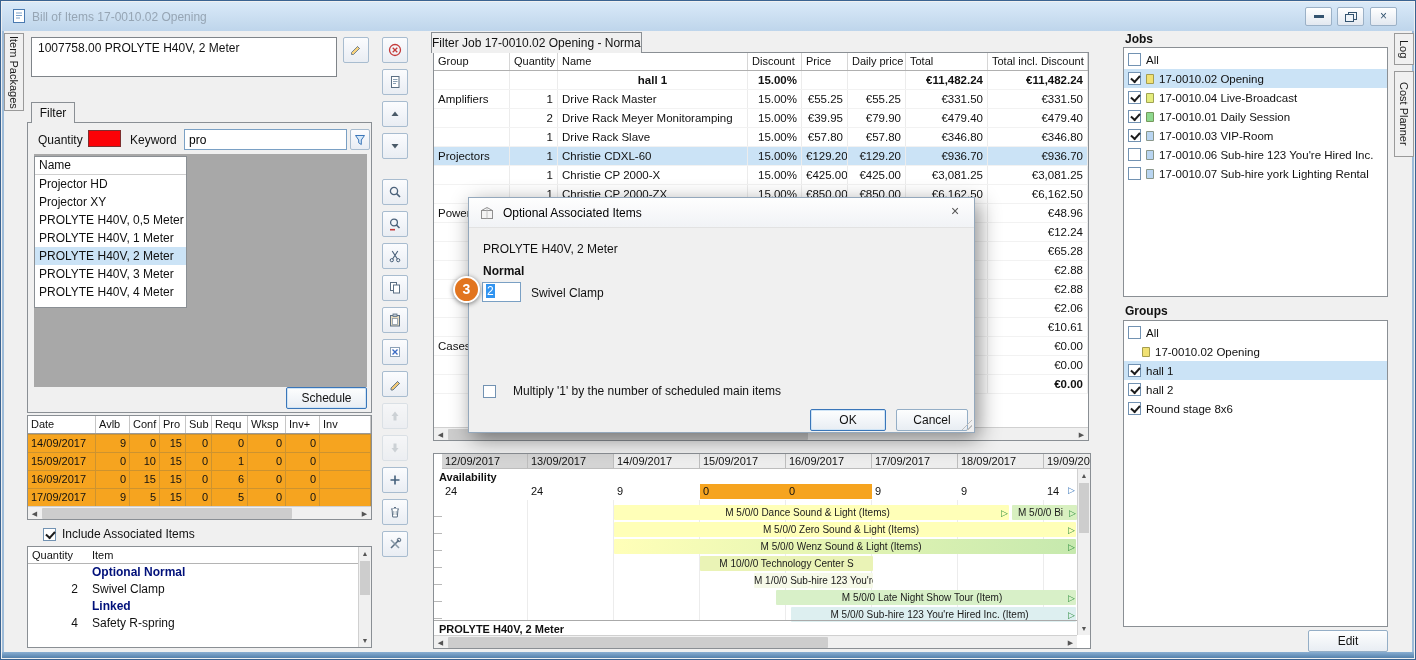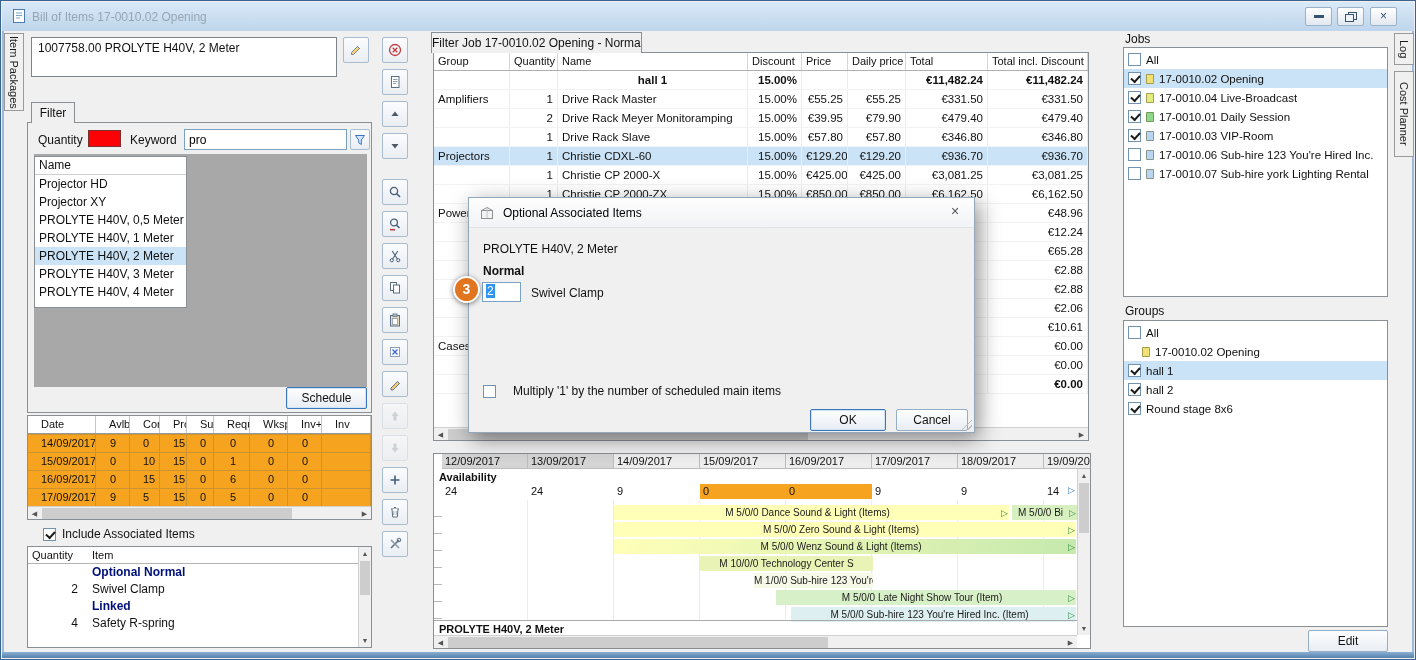--- a/index.html
+++ b/index.html
@@ -36,21 +36,21 @@
 #grayarea{left:6px;top:31px;width:333px;height:233px;background:#a8a8a8}
 #itemlist{left:6px;top:33px;width:153px;height:152px;background:#fff;border:1px solid #8a8f94;overflow:hidden}
 .listhead{height:18px;line-height:17px;padding-left:4px;border-bottom:1px solid #cfcfcf}
 .listrow{height:18px;line-height:18px;padding-left:4px;white-space:nowrap}
 .listrow.sel{background:#cbe3f6}
 .btn{background:linear-gradient(#fdfefe,#e8edf3);border:1px solid #94aec6;border-radius:2px;font:12px "Liberation Sans",sans-serif;color:#111;cursor:default}
 .btn.primary{border:1px solid #3a76b9;box-shadow:inset 0 0 0 1px #cfe4f6}
 #schedulebtn{left:258px;top:264px;width:81px;height:22px}
 #avtable{left:26px;top:414px;width:345px;background:#fff;border:1px solid #8a8f94}
 .avrow{display:flex;height:18px;line-height:17px;font-size:11px}
-.avrow span{border-right:1px solid #c6c6c6;padding:0 13px;overflow:hidden;white-space:nowrap}
+.avrow span{border-right:1px solid #c6c6c6;padding:0 3px;overflow:hidden;white-space:nowrap}
 .avrow span:nth-child(1){width:68px}
 .avrow span:nth-child(2){width:34px;text-align:right}
 .avrow span:nth-child(3){width:30px;text-align:right}
 .avrow span:nth-child(4){width:26px;text-align:right}
 .avrow span:nth-child(5){width:26px;text-align:right}
 .avrow span:nth-child(6){width:36px;text-align:right}
 .avrow span:nth-child(7){width:38px;text-align:right}
 .avrow span:nth-child(8){width:34px;text-align:right}
 .avrow span:nth-child(9){flex:1}
 .avhead{border-bottom:1px solid #9a9a9a}
@@ -119,21 +119,21 @@
 #dlg-item{position:absolute;left:14px;top:44px}
 #dlg-section{position:absolute;left:14px;top:66px;font-weight:bold}
 #dlg-qty{position:absolute;left:13px;top:84px;width:39px;height:20px;background:#fff;border:1px solid #7aa0c4;padding:1px 3px}
 #dlg-qty .seltext{background:#3194f0;color:#fff;padding:0 1px}
 #dlg-qtylabel{position:absolute;left:62px;top:88px}
 #dlg-multiply{position:absolute;left:14px;top:186px;display:flex;gap:17px;align-items:center}
 #dlg-ok{position:absolute;left:341px;top:211px;width:76px;height:22px}
 #dlg-cancel{position:absolute;left:427px;top:211px;width:72px;height:22px}
 #dlg-grip{position:absolute;right:2px;bottom:2px;width:11px;height:11px;background:repeating-linear-gradient(135deg,#bdbdbd 0 1px,transparent 1px 4px);clip-path:polygon(100% 0,100% 100%,0 100%)}
 #badge{left:452px;top:275px;width:27px;height:27px;border-radius:50%;background:#e2751f;border:2px solid #fff;box-shadow:0 1px 5px rgba(0,0,0,.5);color:#fff;font-weight:bold;font-size:14px;text-align:center;line-height:23px;z-index:60}
-.panelabel{font-weight:normal}
+.panelabel{font-weight:bold}
 #jobslabel{left:1124px;top:31px}
 #jobsbox{left:1122px;top:46px;width:265px;height:250px;background:#fff;border:1px solid #8a8f94;padding-top:2px;overflow:hidden}
 .jrow{display:flex;align-items:center;height:19px;padding-left:4px;gap:5px;font-size:11.5px;white-space:nowrap;overflow:hidden}
 .jrow.sel{background:#cbe3f6}
 .jrow.ind{padding-left:18px}
 .chip{width:8px;height:10px;border:1px solid rgba(90,90,40,.5);border-radius:1px;flex:none}
 #groupslabel{left:1124px;top:303px}
 #groupsbox{left:1122px;top:319px;width:265px;height:307px;background:#fff;border:1px solid #8a8f94;padding-top:2px;overflow:hidden}
 #editbtn{left:1307px;top:629px;width:80px;height:22px}
 #logtab{left:1393px;top:32px;width:20px;height:32px}

